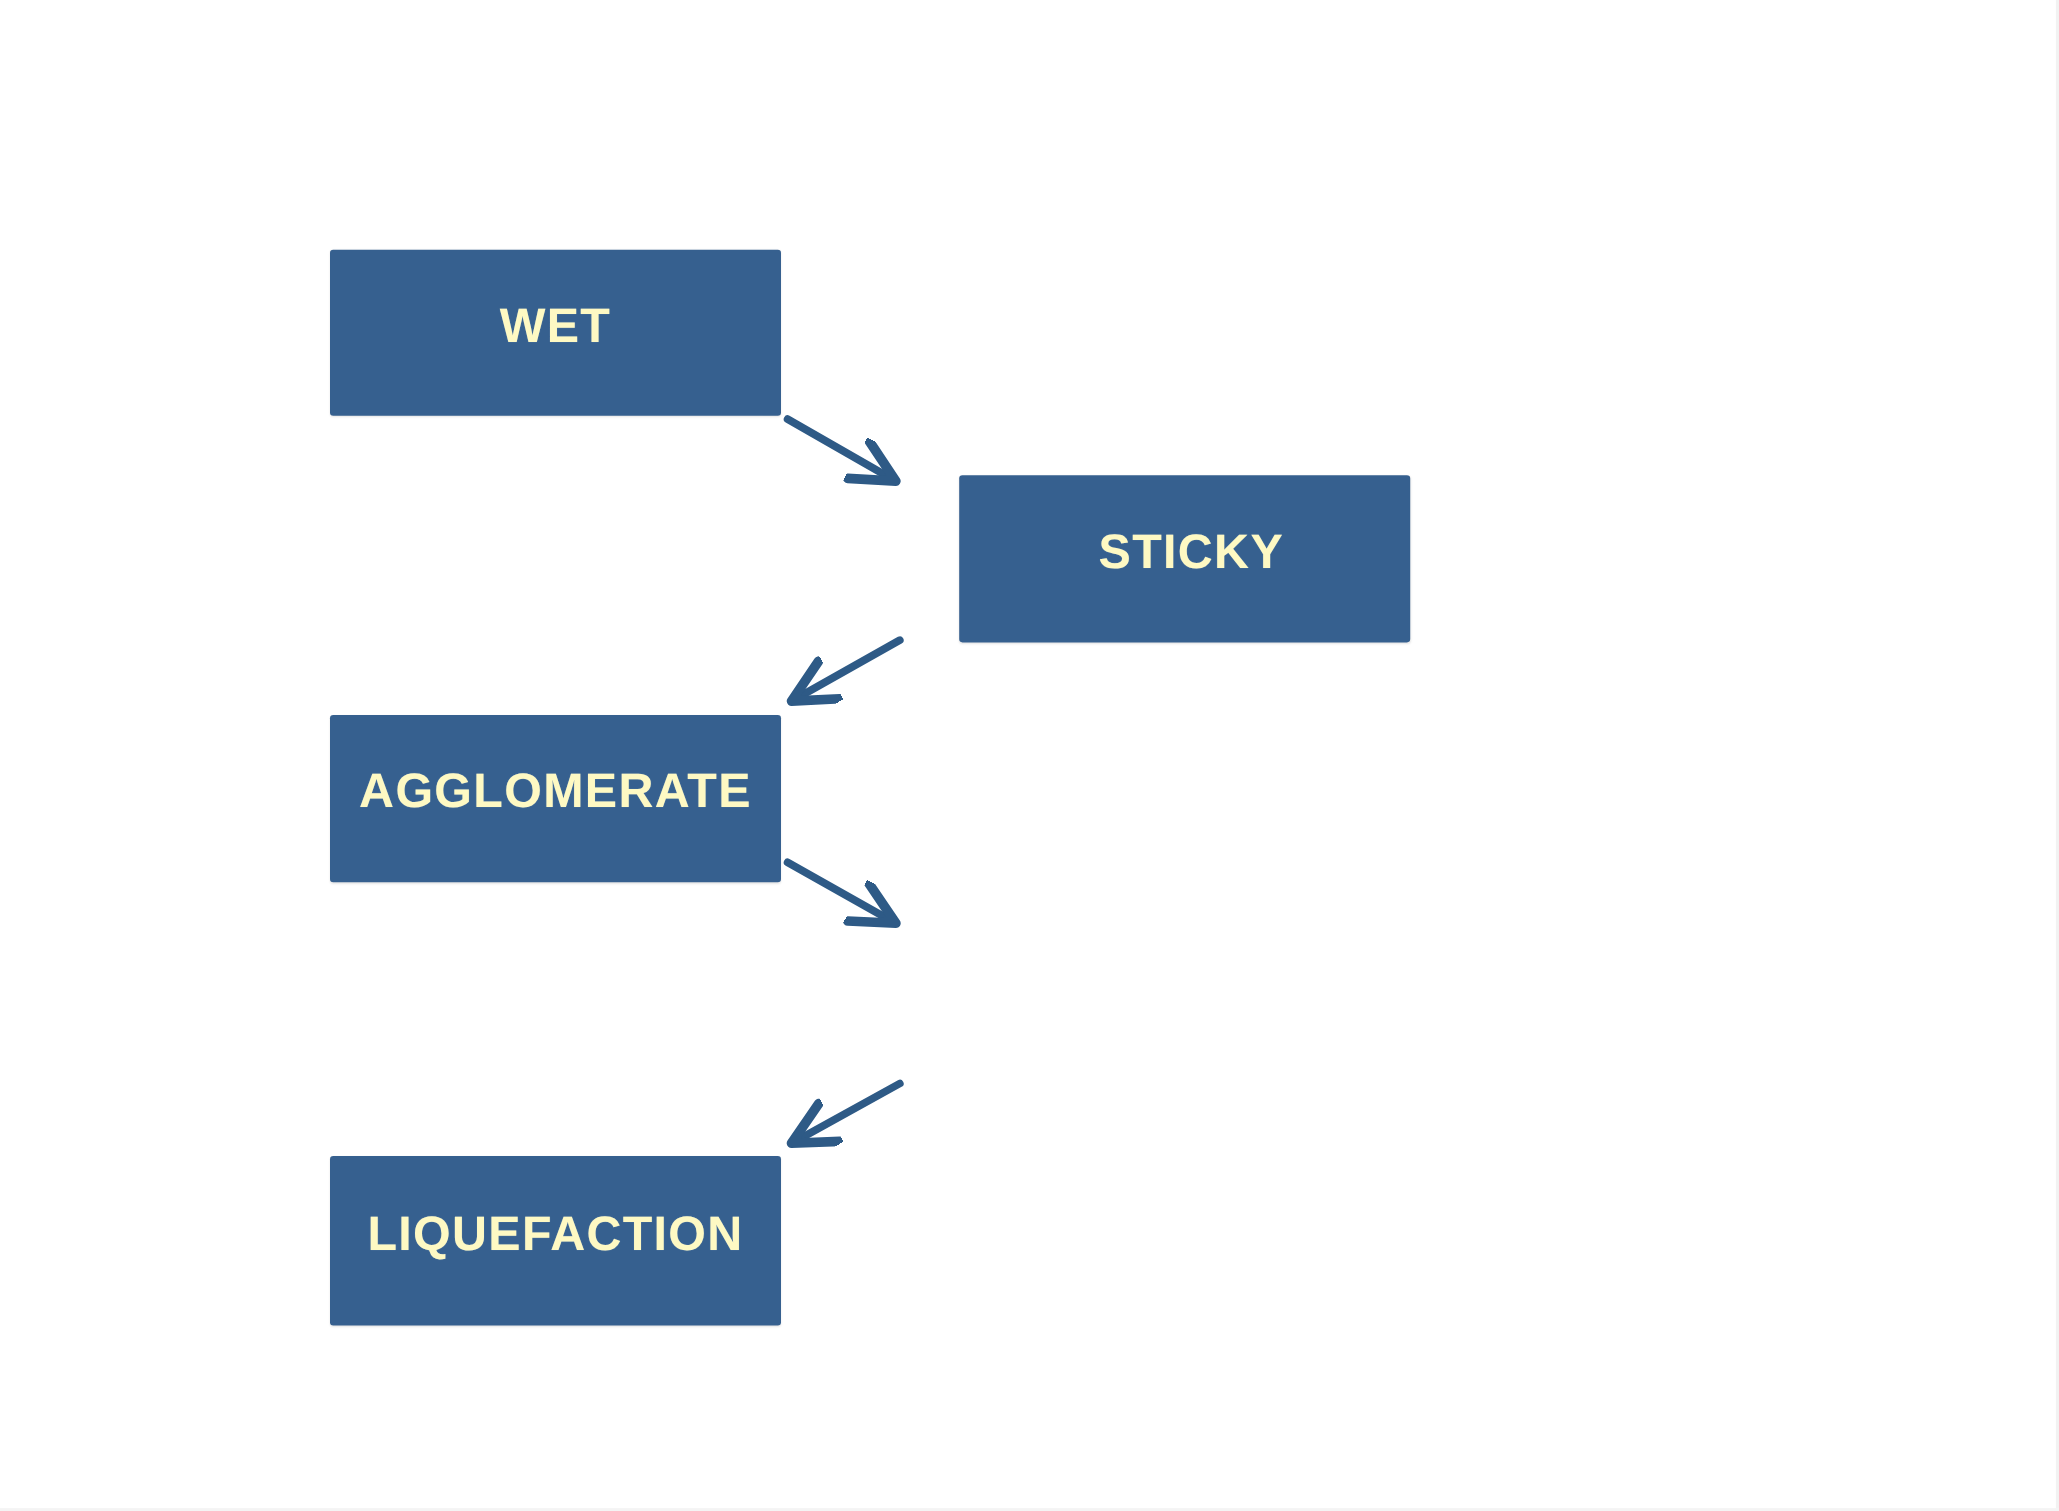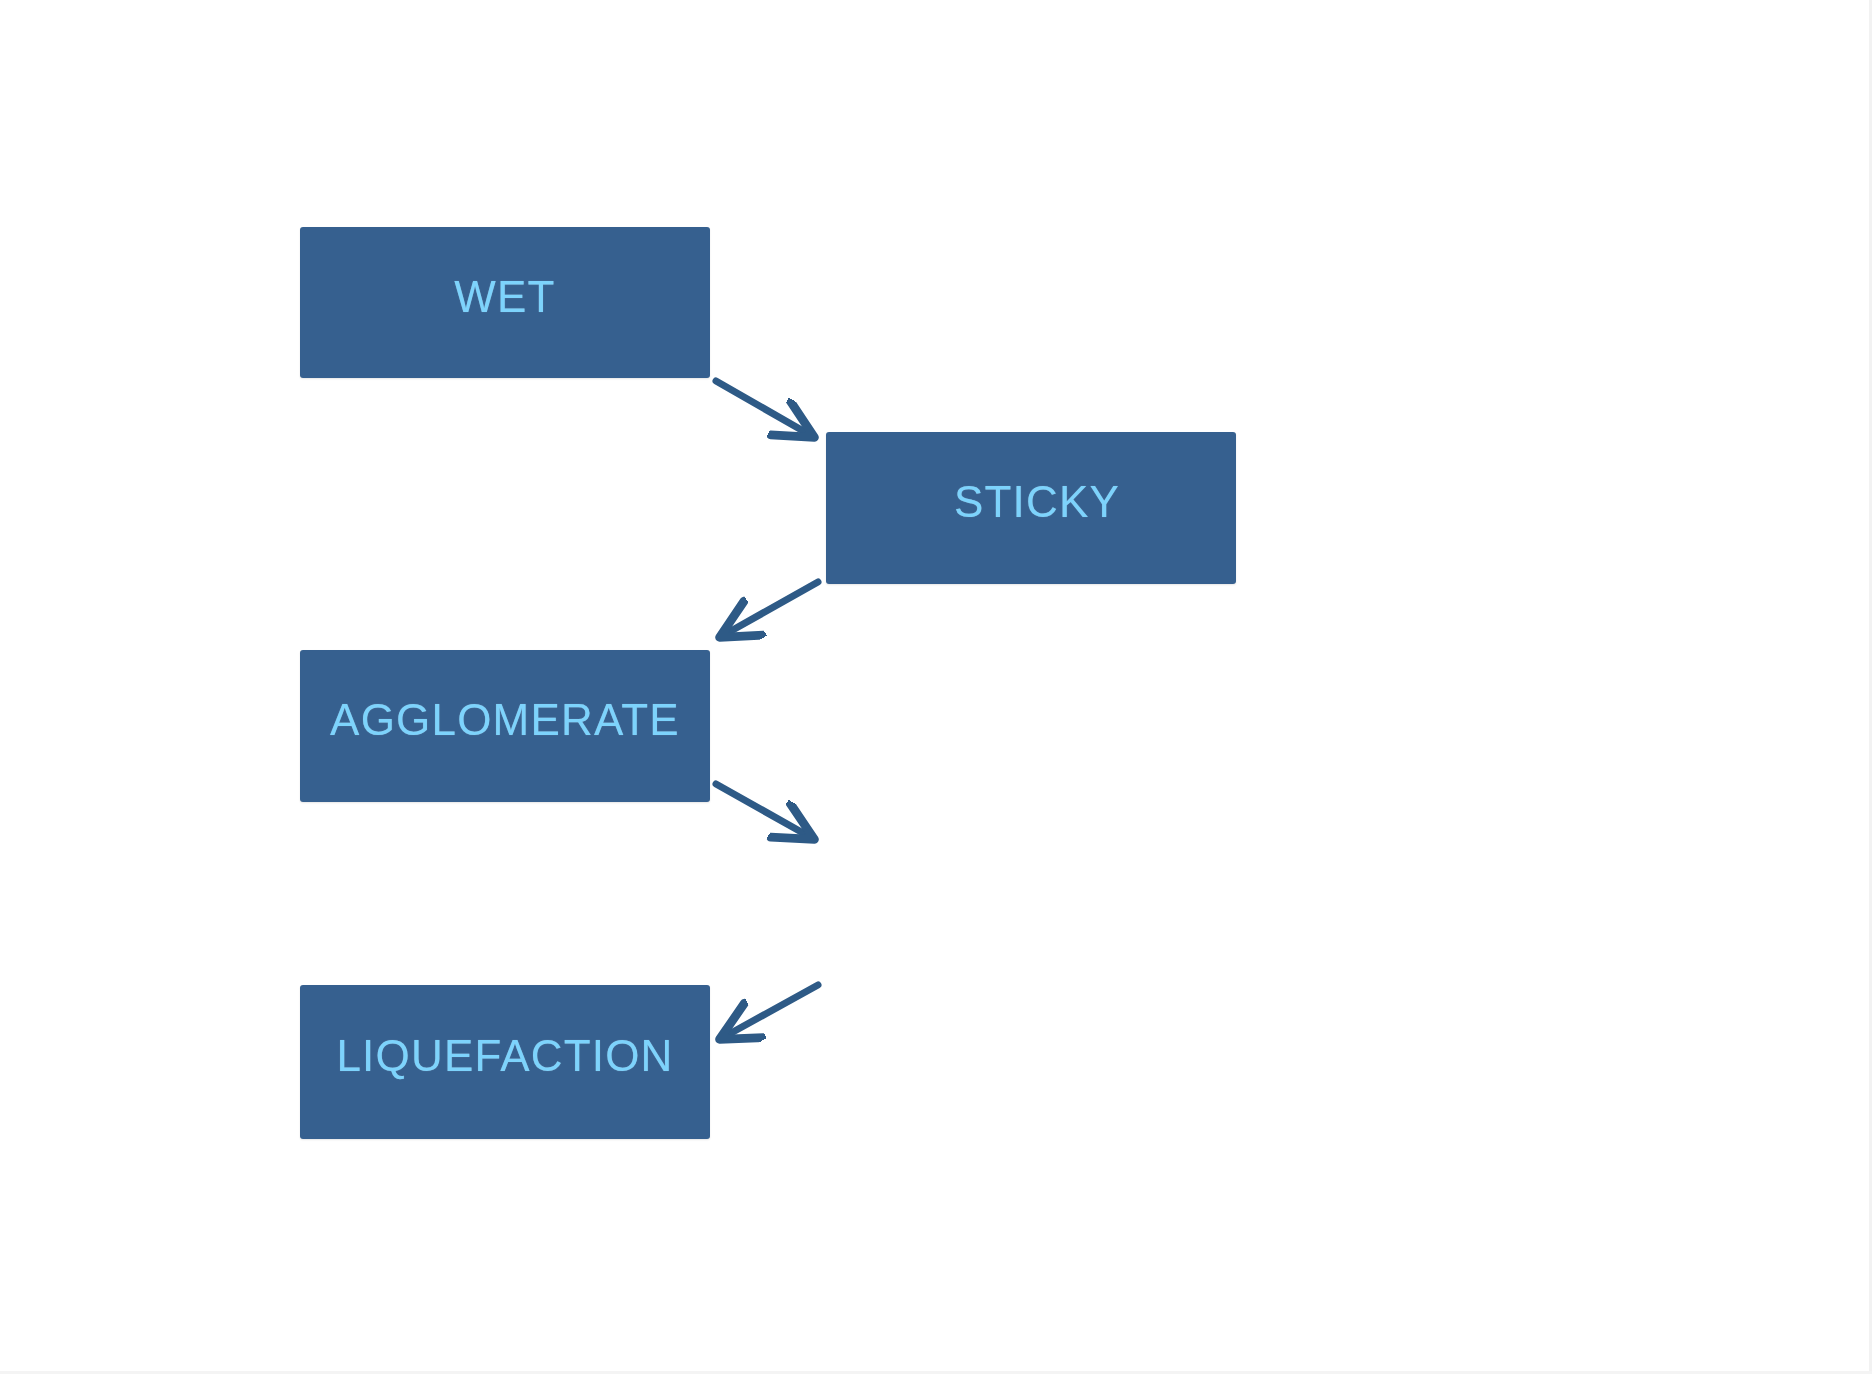--- a/index.html
+++ b/index.html
@@ -36,22 +36,22 @@
     position: absolute;
     box-sizing: border-box;
     background: #36608f;
     border-radius: 3px;
     box-shadow: 0 1px 2px rgba(0,0,0,0.10);
     display: flex;
     align-items: center;
     justify-content: center;
   }
   .node-label {
-    color: #7dd3fc;
-    font-weight: normal;
+    color: #fef9c3;
+    font-weight: bold;
     font-size: 44px;
     letter-spacing: 1.2px;
     line-height: 1;
     white-space: nowrap;
     position: relative;
     top: -6px;
     text-shadow: 0 0 1px rgba(255,255,255,0.35);
     text-align: right;
   }
   .arrow-layer {
@@ -84,29 +84,29 @@
 
     <line x1="716" y1="784" x2="812" y2="838" stroke="#2e5a86" stroke-width="7" stroke-linecap="round" marker-end="url(#arrowhead-dr)"></line>
 
     <line x1="818" y1="985" x2="722" y2="1038" stroke="#2e5a86" stroke-width="7" stroke-linecap="round" marker-end="url(#arrowhead-dl)"></line>
   </svg>
 
   <div class="node" style="left:300px; top:227px; width:410px; height:151px;">
     <span class="node-label">WET</span>
   </div>
 
-  <div class="node" style="left:826px; top:432px; width:410px; height:152px;padding-left:12px;">
+  <div class="node" style="left:872px; top:432px; width:410px; height:152px;padding-left:12px;">
     <span class="node-label">STICKY</span>
   </div>
 
   <div class="node" style="left:300px; top:650px; width:410px; height:152px;">
     <span class="node-label">AGGLOMERATE</span>
   </div>
 
 
-  <div class="node" style="left:300px; top:985px; width:410px; height:154px;">
+  <div class="node" style="left:300px; top:1051px; width:410px; height:154px;">
     <span class="node-label">LIQUEFACTION</span>
   </div>
 
   <div class="edge-right"></div>
   <div class="edge-bottom"></div>
 
 </div>
 
 </body></html>

